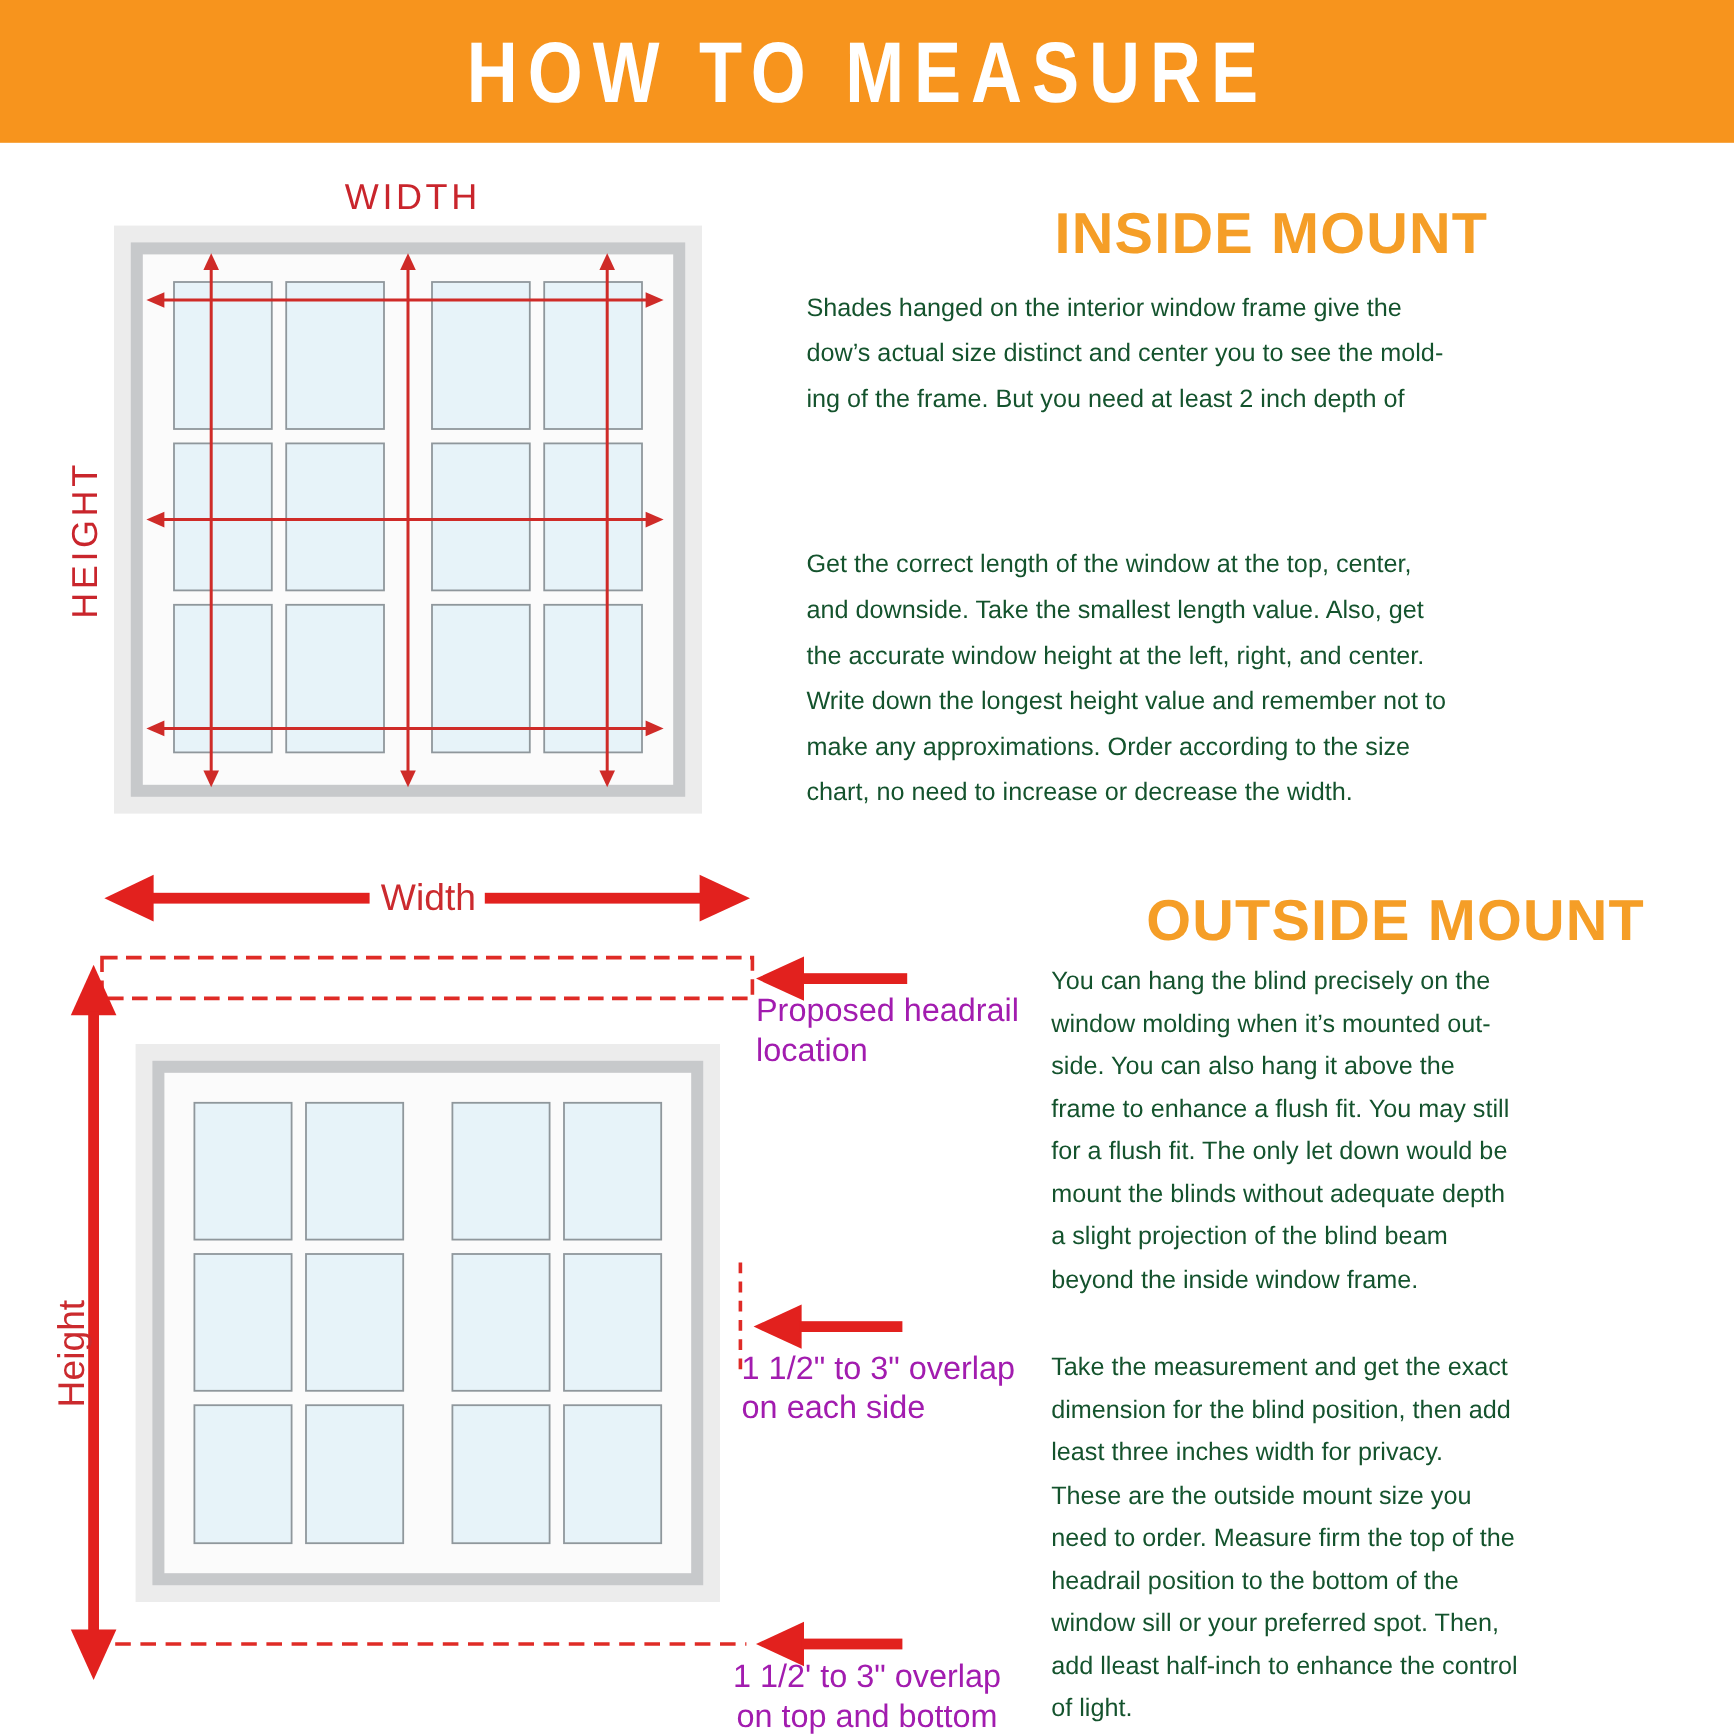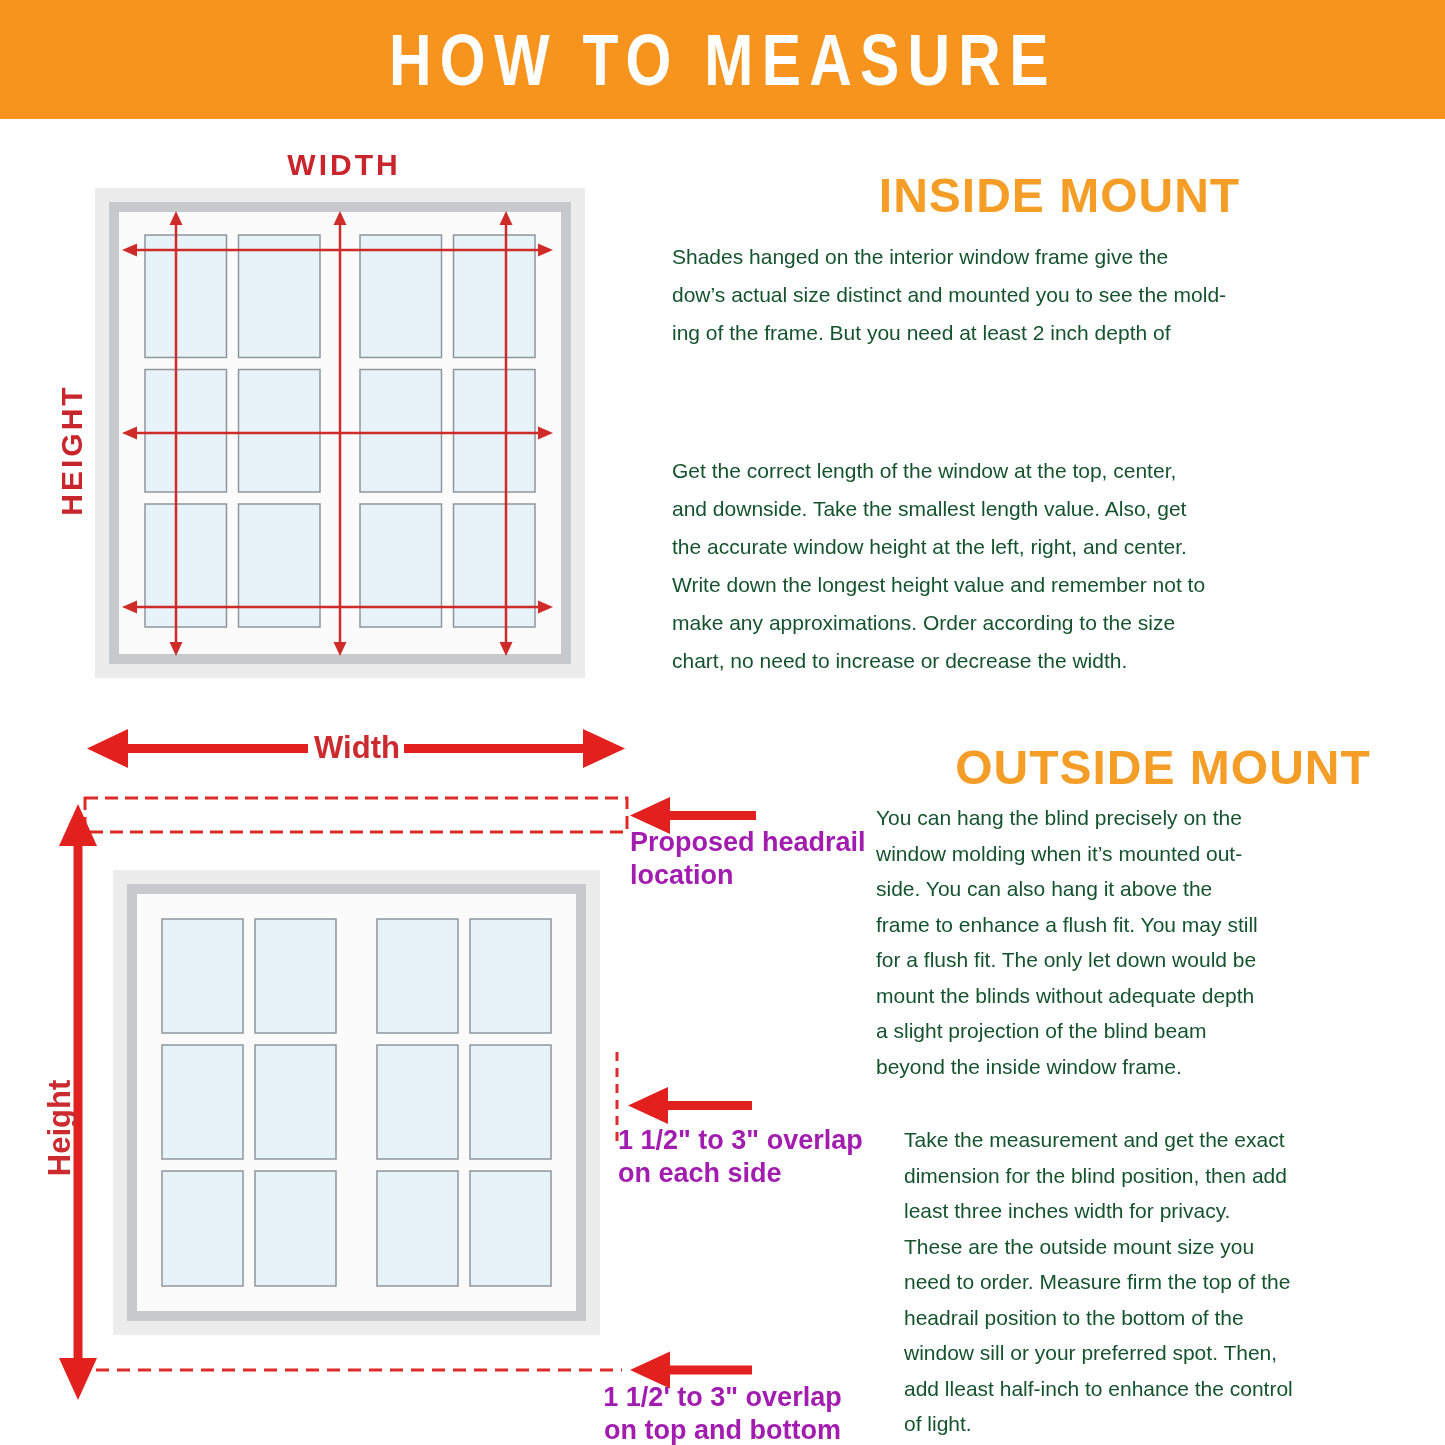--- a/index.html
+++ b/index.html
@@ -7,21 +7,21 @@
        font-family:"Liberation Sans","DejaVu Sans",sans-serif;}
   .canvas{position:relative;width:1445px;height:1445px;background:#ffffff;}
 
   
   .banner{position:absolute;left:0;top:0;width:1445px;height:119px;
           background:#F7941D;display:flex;align-items:center;justify-content:center;}
   .banner-title{color:#ffffff;font-weight:bold;font-size:64px;letter-spacing:9px;
           transform:scale(0.92,1.12);white-space:nowrap;}
 
   
-  .diagram{position:absolute;font-weight:bold;}
+  .diagram{position:absolute;}
   .dlabel{position:absolute;color:#C9252C;text-align:center;white-space:nowrap;}
   .caps-label{font-size:30px;letter-spacing:3px;}
   .vlabel{transform:rotate(-90deg);transform-origin:center;}
   .note{position:absolute;color:#a21caf;font-size:27px;line-height:33px;white-space:nowrap;}
   .b-label{font-size:31px;color:#CB2A2E;}
 
   
   .mount-heading{position:absolute;margin:12px;font-weight:bold;font-size:48px;
                  color:#F59E27;text-align:center;letter-spacing:1px;white-space:nowrap;}
   .para{position:absolute;color:#14532d;font-size:21px;}
@@ -86,21 +86,21 @@
       </g>
     </svg>
     <div class="dlabel caps-label" style="left:214px;top:8px;width:200px;">WIDTH</div>
     <div class="dlabel caps-label vlabel" style="left:-58px;top:292px;width:200px;height:36px;line-height:36px;">HEIGHT</div>
   </div>
 
   <h2 class="mount-heading" style="left:660px;top:156px;width:775px;">INSIDE MOUNT</h2>
 
   <div class="para para-inside" style="left:672px;top:238px;">
     <div class="pline">Shades hanged on the interior window frame give the</div>
-    <div class="pline">dow’s actual size distinct and mounted you to see the mold-</div>
+    <div class="pline">dow’s actual size distinct and center you to see the mold-</div>
     <div class="pline">ing of the frame. But you need at least 2 inch depth of</div>
   </div>
 
   <div class="para para-inside" style="left:672px;top:452px;">
     <div class="pline">Get the correct length of the window at the top, center,</div>
     <div class="pline">and downside. Take the smallest length value. Also, get</div>
     <div class="pline">the accurate window height at the left, right, and center.</div>
     <div class="pline">Write down the longest height value and remember not to</div>
     <div class="pline">make any approximations. Order according to the size</div>
     <div class="pline">chart, no need to increase or decrease the width.</div>
@@ -191,21 +191,21 @@
     <div class="pline">You can hang the blind precisely on the</div>
     <div class="pline">window molding when it’s mounted out-</div>
     <div class="pline">side. You can also hang it above the</div>
     <div class="pline">frame to enhance a flush fit. You may still</div>
     <div class="pline">for a flush fit. The only let down would be</div>
     <div class="pline">mount the blinds without adequate depth</div>
     <div class="pline">a slight projection of the blind beam</div>
     <div class="pline">beyond the inside window frame.</div>
   </div>
 
-  <div class="para para-outside" style="left:876px;top:1122px;margin-left:28px;">
+  <div class="para para-outside" style="left:876px;top:1122px;">
     <div class="pline">Take the measurement and get the exact</div>
     <div class="pline">dimension for the blind position, then add</div>
     <div class="pline">least three inches width for privacy.</div>
     <div class="pline">These are the outside mount size you</div>
     <div class="pline">need to order. Measure firm the top of the</div>
     <div class="pline">headrail position to the bottom of the</div>
     <div class="pline">window sill or your preferred spot. Then,</div>
     <div class="pline">add lleast half-inch to enhance the control</div>
     <div class="pline">of light.</div>
   </div>

